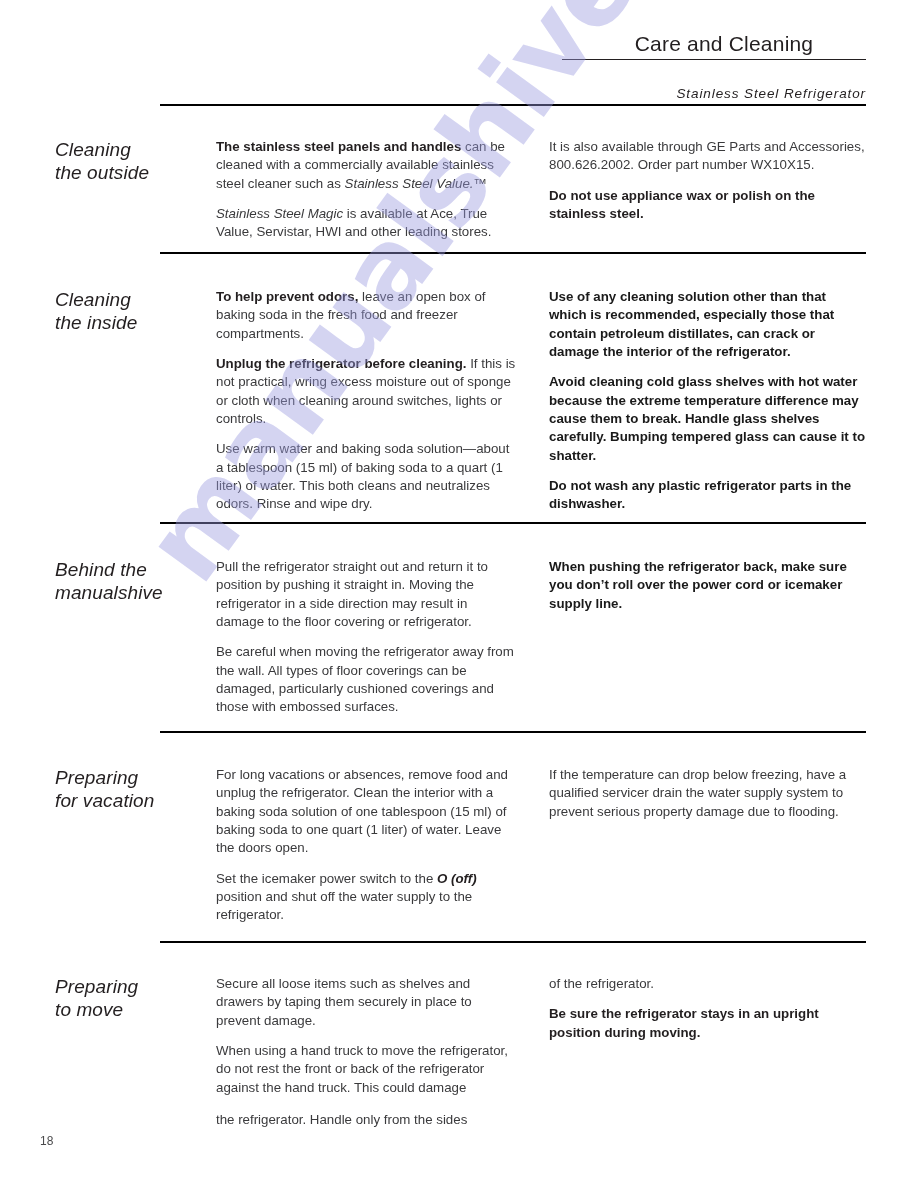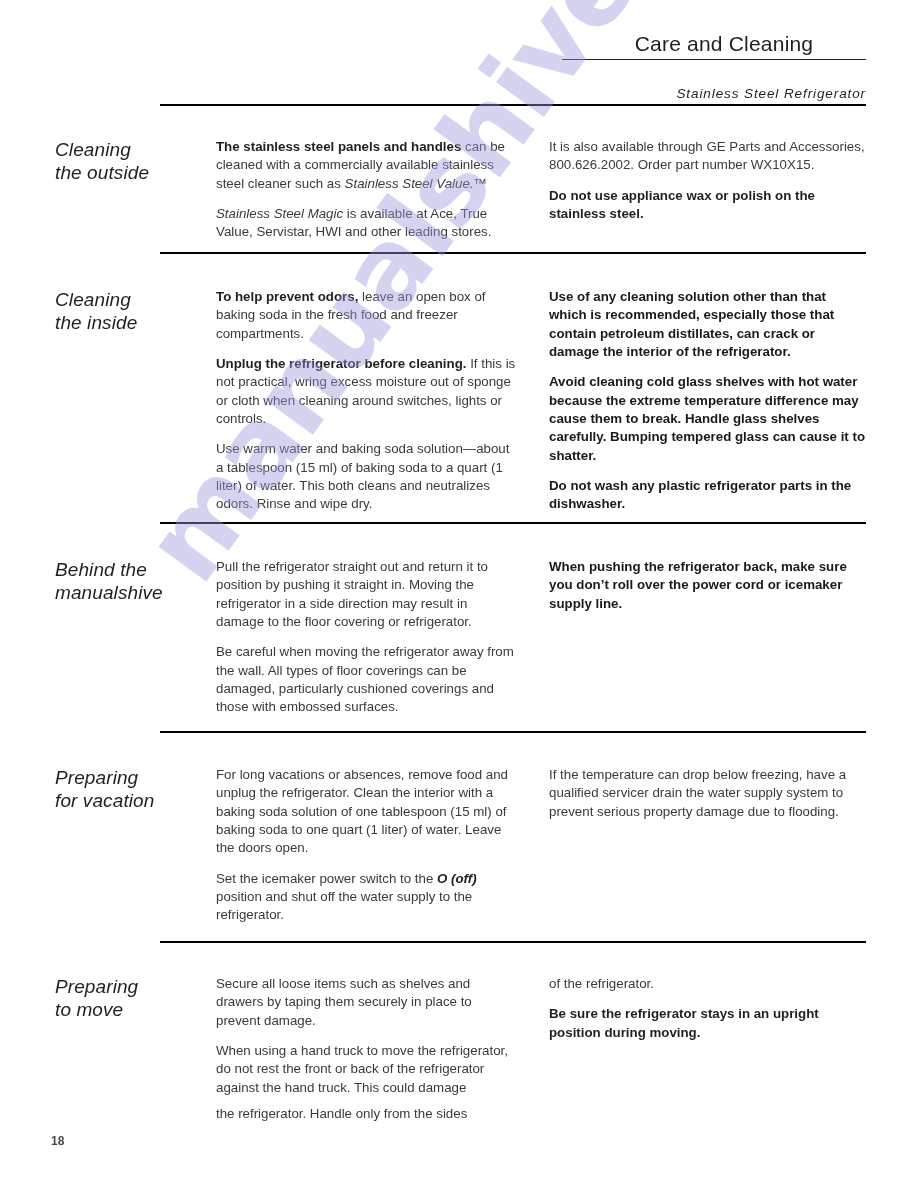--- a/index.html
+++ b/index.html
@@ -119,26 +119,25 @@
   .col p:last-child { margin-bottom: 0; }
   .col .b  { font-weight: 700; color: #231f20; }
   .col .i  { font-style: italic; }
   .col .bi { font-weight: 700; font-style: italic; color: #231f20; }
   .col.allbold { font-weight: 700; color: #1a1a1a; }
   .col.allbold p { font-weight: 700; }
 
   
   #page-number {
     position: absolute;
-    left: 51px;
+    left: 40px;
     top: 1134px;
     font-size: 12px;
     color: #4a4a4c;
     z-index: 3;
-    font-weight: bold;
   }
 </style>
 </head>
 <body>
 
 <div id="page">
 
   <div id="watermark">
     <div class="wm-text">manualshive.com</div>
   </div>
@@ -215,21 +214,21 @@
     </div>
   </div>
 
   <div class="section" style="top:975px;">
     <div class="sec-label">
       <span>Preparing</span><br>
       <span>to move</span>
     </div>
     <div class="col left">
       <p>Secure all loose items such as shelves and drawers by taping them securely in place to prevent damage.</p>
-      <p style="margin-bottom:8px;">When using a hand truck to move the refrigerator, do not rest the front or back of the refrigerator against the hand truck. This could damage</p>
+      <p style="margin-bottom:14px;">When using a hand truck to move the refrigerator, do not rest the front or back of the refrigerator against the hand truck. This could damage</p>
       <p style="margin-top:0;">the refrigerator. Handle only from the sides</p>
     </div>
     <div class="col right">
       <p>of the refrigerator.</p>
       <p class="b">Be sure the refrigerator stays in an upright position during moving.</p>
     </div>
   </div>
 
   <div id="page-number">18</div>
 

